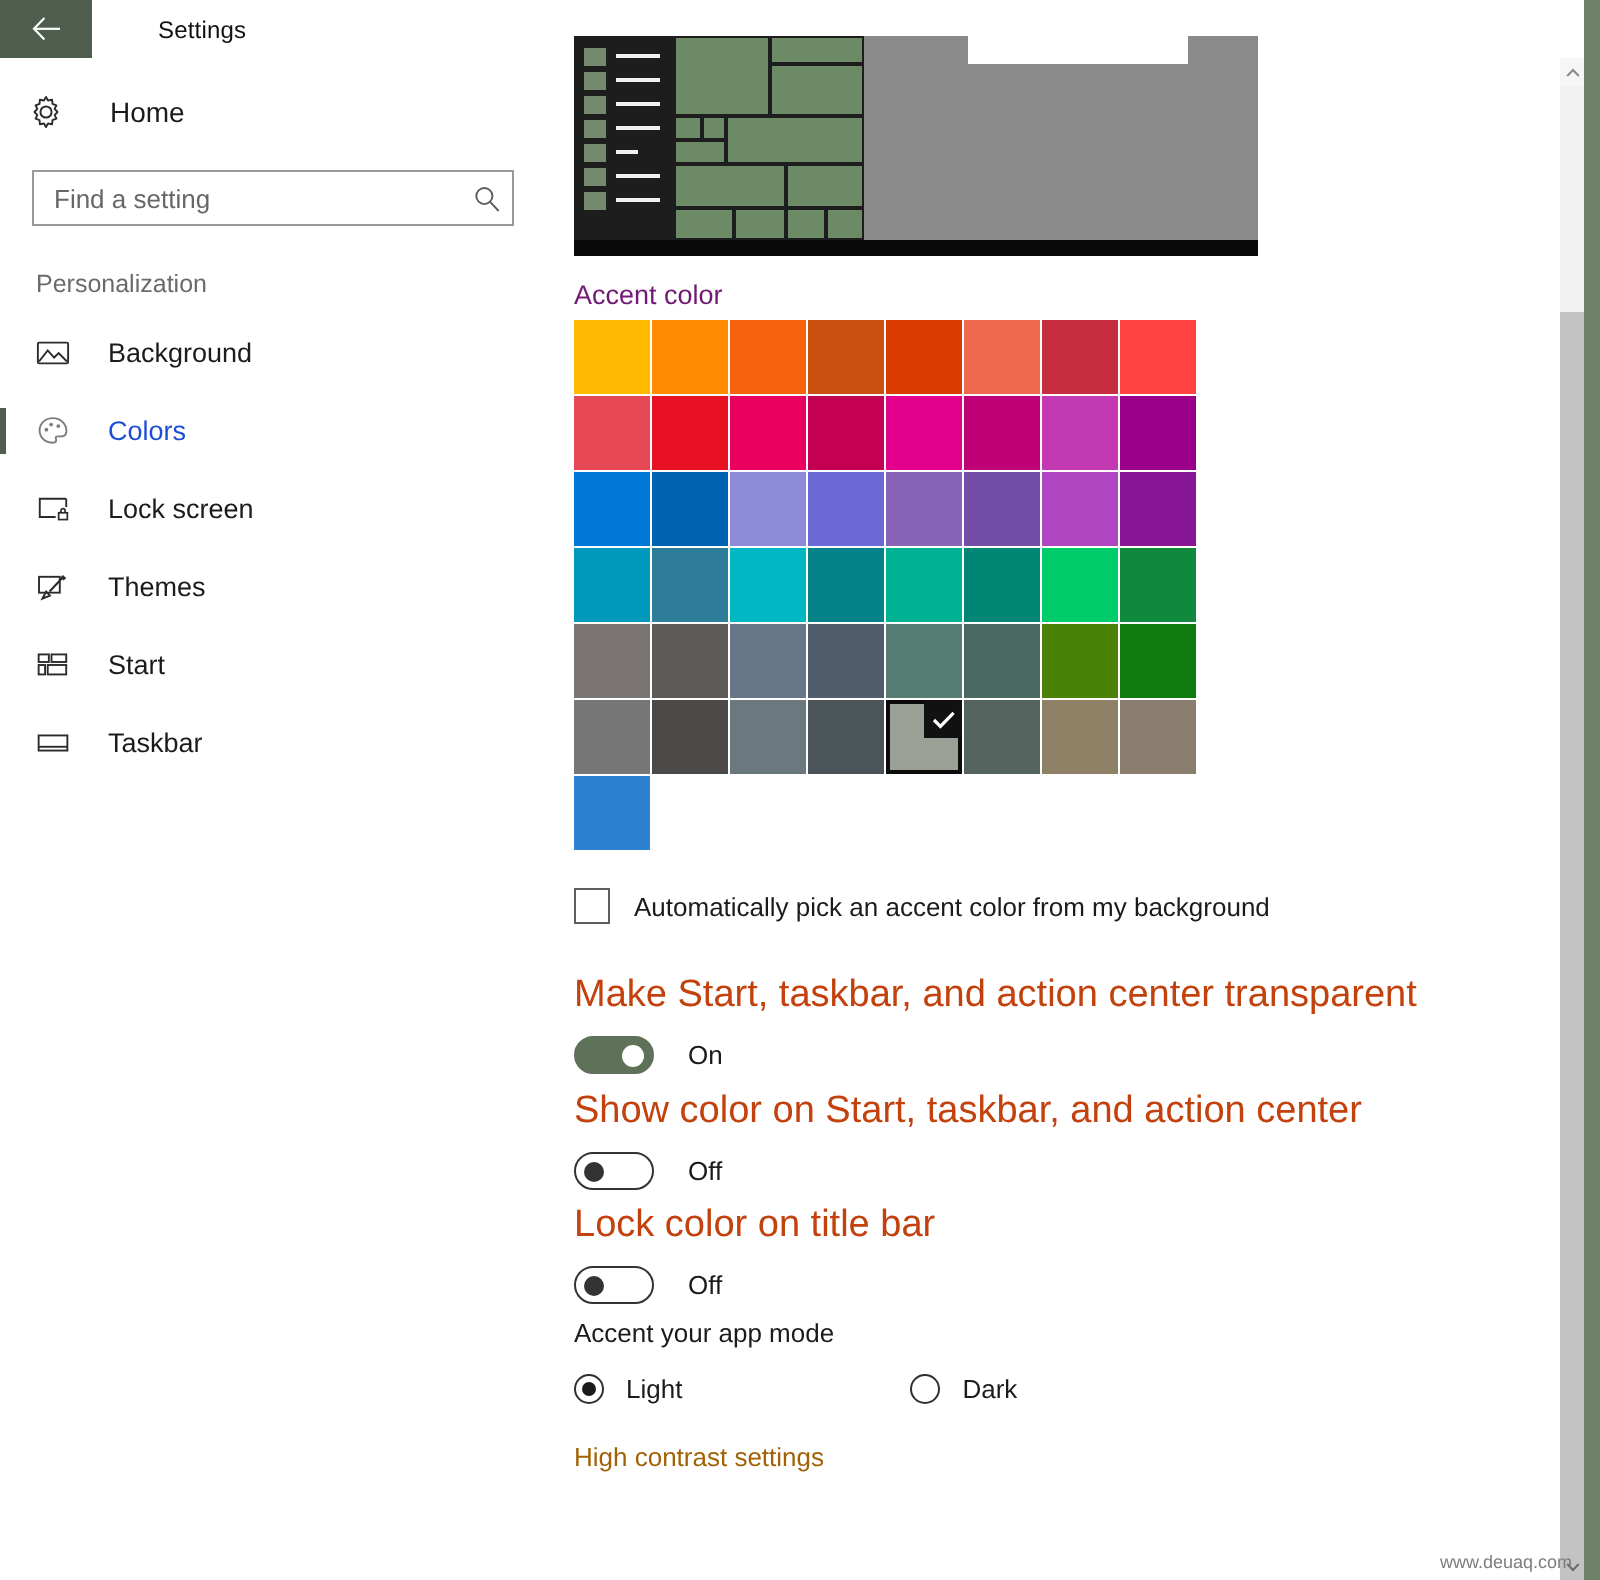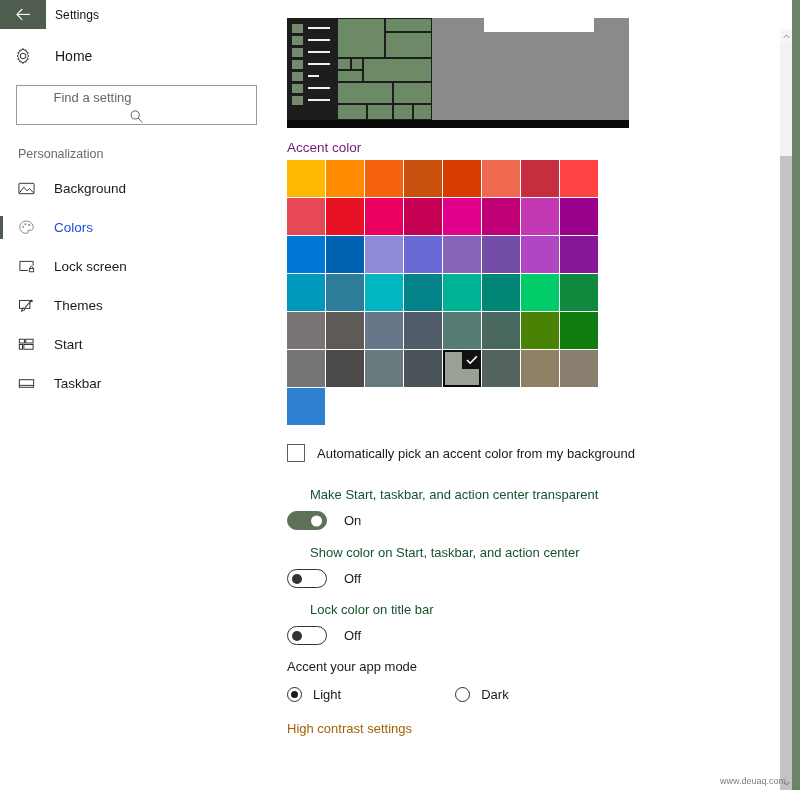--- a/index.html
+++ b/index.html
@@ -28,20 +28,21 @@
     background: #4e5d4d;
     display: flex; align-items: center; justify-content: center;
     cursor: pointer;
   }
   .back-btn svg { display:block; }
   .win-title {
     display: flex; align-items: center;
     padding-left: 9px;
     font-size: 12px; color: #111111;
     letter-spacing: .1px;
+    margin-left: 24px;
   }
   .win-controls {
     position: absolute; right: 0; top: 0;
     height: 29px; display: flex;
   }
   .wc {
     width: 45px; height: 29px;
     display: flex; align-items: center; justify-content: center;
     cursor: pointer;
   }
@@ -56,24 +57,24 @@
   .home-row {
     display: flex; align-items: center;
     height: 30px; margin: 12px 0 0 14px;
     cursor: pointer;
   }
   .home-row .ico { width: 28px; display:flex; align-items:center; justify-content:flex-start; }
   .home-row .lbl { font-size: 14px; color: #1b1b1b; margin-left: 13px; }
 
   .search-wrap {
     margin: 14px 0 0 16px;
-    width: 241px; height: 40px;
+    width: 241px; height: 28px;
     border: 1px solid #9a9a9a;
     background: #ffffff;
-    display: flex; align-items: center; flex-direction: column;
+    display: flex; align-items: center;
   }
   .search-wrap input {
     flex: 1; border: none; outline: none;
     font-family: "Liberation Sans", sans-serif;
     font-size: 13px; color: #4a4a4a;
     padding: 0 0 0 10px; background: transparent;
   }
   .search-wrap input::placeholder { color: #676767; }
   .search-ico { width: 26px; display:flex; align-items:center; justify-content:center; }
 
@@ -175,21 +176,21 @@
     display: flex; align-items: center; cursor: pointer;
   }
   .cbox {
     width: 18px; height: 18px;
     border: 1px solid #5d5d5d; background: #ffffff;
   }
   .autopick .lbl { font-size: 13px; color: #1b1b1b; margin-left: 12px; }
 
   
   .tgroup { position: absolute; left: 9px; }
-  .tgroup .tlabel { font-size: 13px; color: #14532d; margin-left: 23px; }
+  .tgroup .tlabel { font-size: 19px; color: #c2410c; }
   .trow { display: flex; align-items: center; margin-top: 9px; }
   .toggle {
     width: 40px; height: 19px; border-radius: 10px;
     position: relative; cursor: pointer;
   }
   .toggle.on { background: #5e7259; border: 1px solid #5e7259; }
   .toggle.off { background: #ffffff; border: 1px solid #333333; }
   .knob { position: absolute; top: 50%; transform: translateY(-50%); border-radius: 50%; }
   .toggle.on .knob { right: 4px; width: 11px; height: 11px; background: #ffffff; }
   .toggle.off .knob { left: 4px; width: 10px; height: 10px; background: #333333; }

